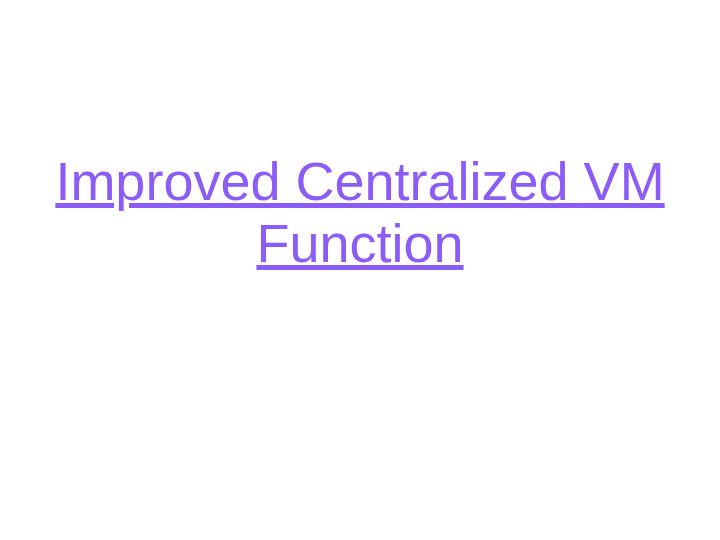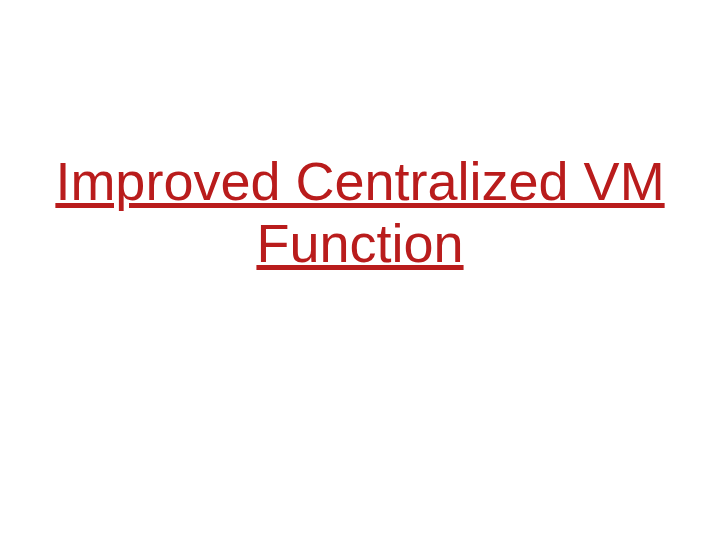--- a/index.html
+++ b/index.html
@@ -14,21 +14,21 @@
       font-family: Arial, Helvetica, sans-serif;
       display: flex;
       align-items: flex-start;
       justify-content: center;
       padding-top: 150px;
     }
     .title {
       font-size: 54px;
       text-decoration: underline;
       text-align: center;
-      color: #b91c1c;
+      color: #8b5cf6;
       line-height: 1.15;
       font-weight: normal;
     }
   </style>
 </head>
 <body>
 
 <div class="title">Improved Centralized VM Function</div>
 
 </body></html>

